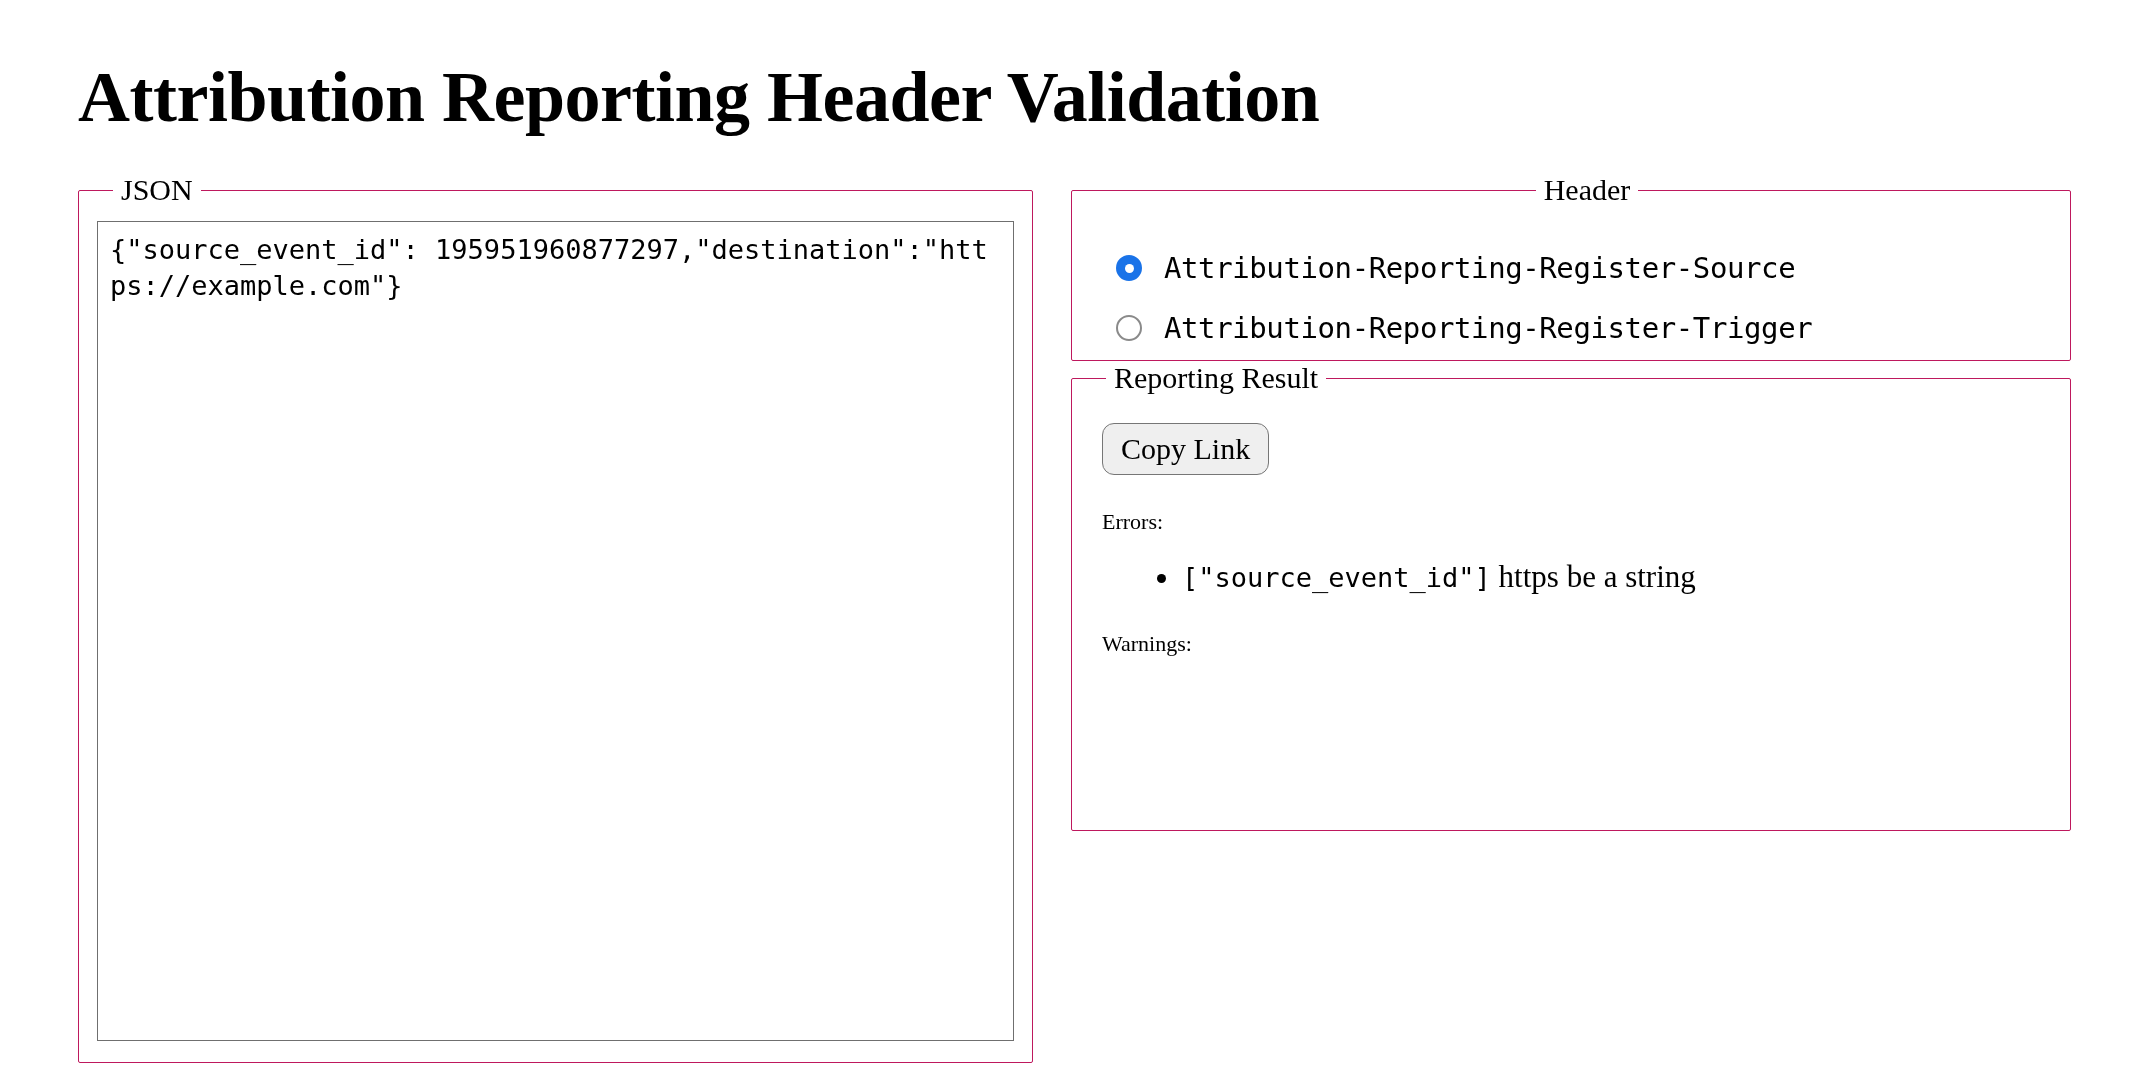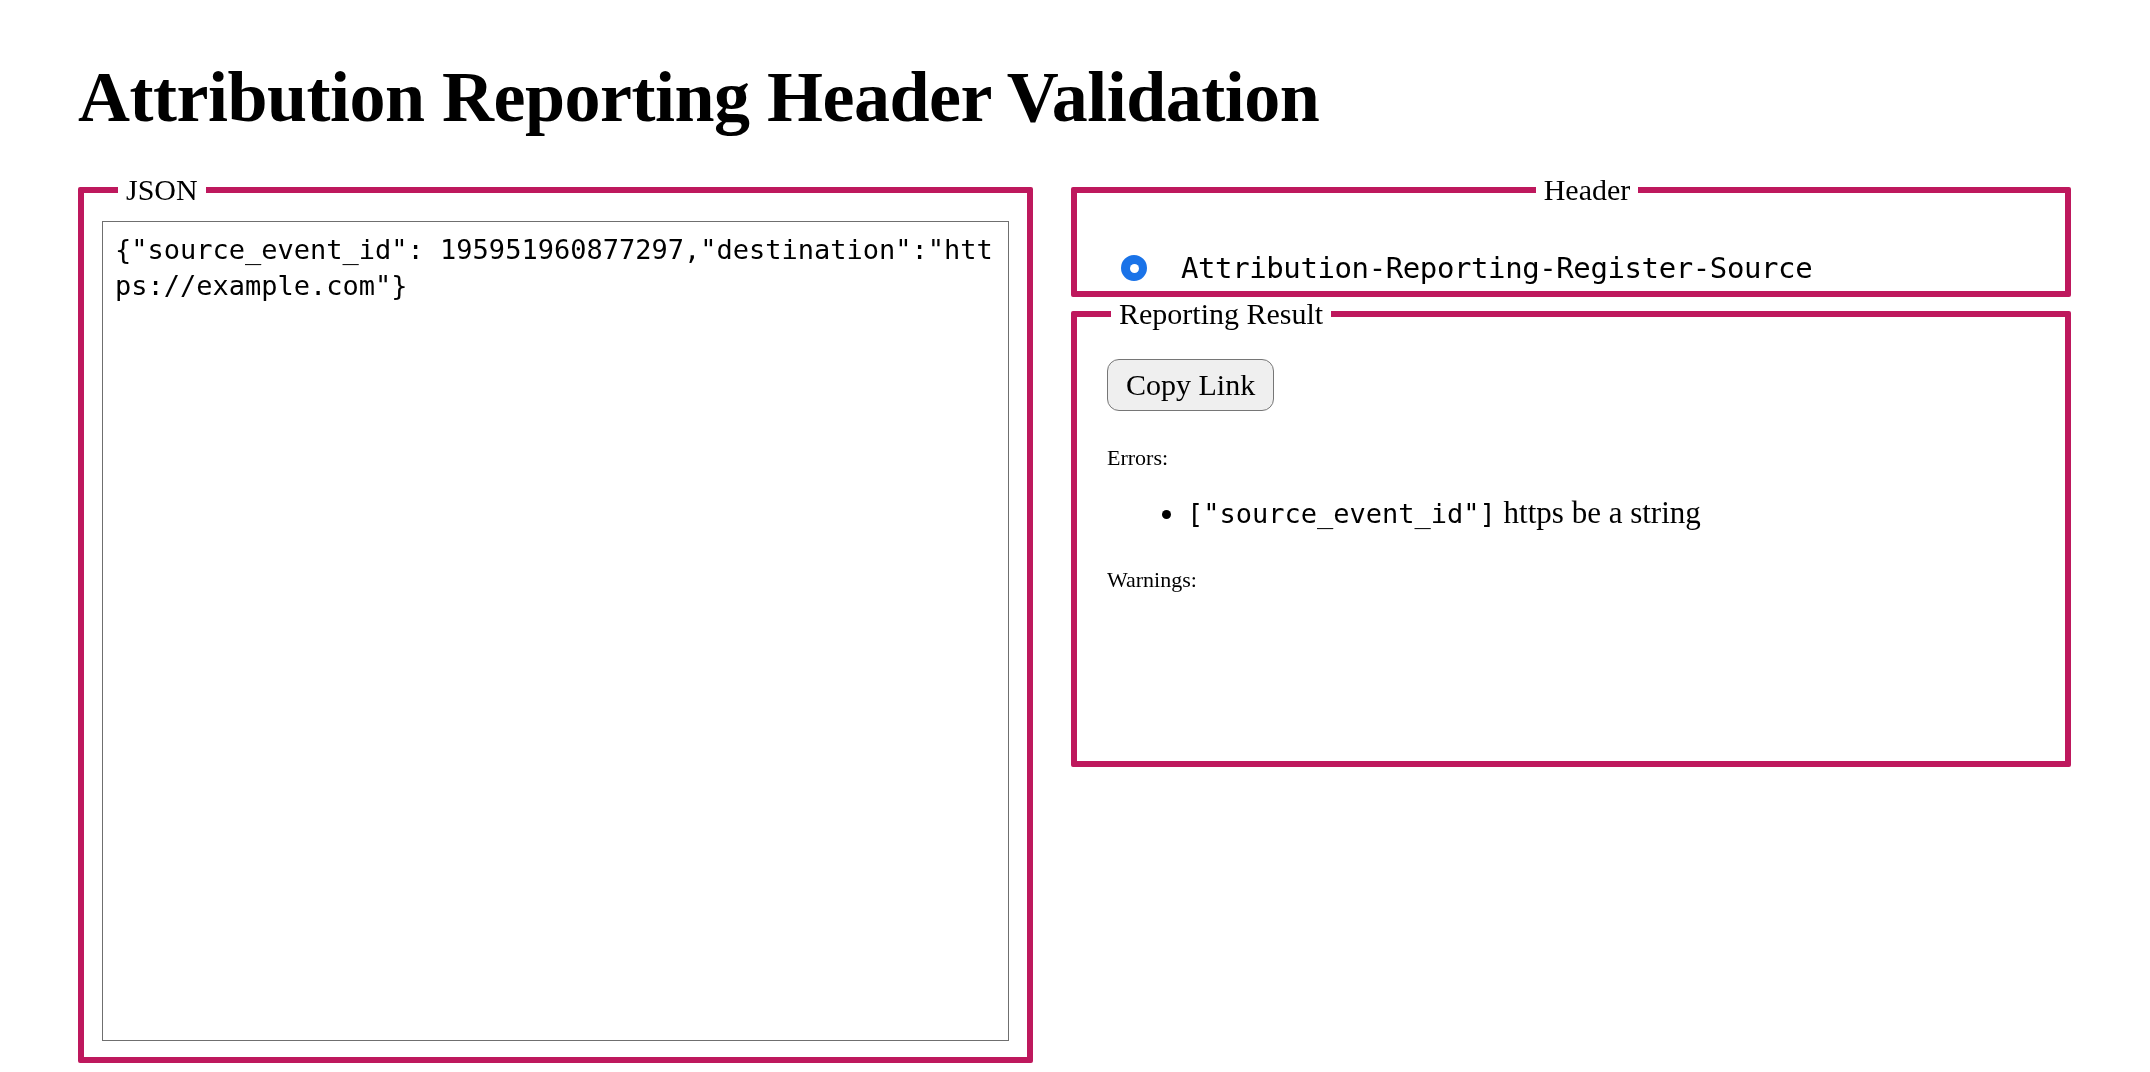--- a/index.html
+++ b/index.html
@@ -30,24 +30,24 @@
   }
   .columns {
     display: flex;
     align-items: flex-start;
     gap: 38px;
   }
   .col-left { width: 955px; flex: 0 0 955px; }
   .col-right { width: 1000px; flex: 0 0 1000px; }
 
   fieldset.group {
-    border: 6px solid #be185d;
+    border: 1px solid #be185d;
     border-radius: 2px;
     margin: 0;
-    padding: 14px 18px 6px 18px;
+    padding: 14px 18px 15px 18px;
     box-sizing: border-box;
   }
   fieldset.group > legend {
     font-family: "Liberation Serif", serif;
     font-size: 30px;
     padding: 0 8px;
     margin-left: 16px;
   }
 
   
@@ -68,21 +68,21 @@
     overflow: hidden;
     white-space: pre-wrap;
     word-break: break-all;
   }
 
   
   .header-group { margin-bottom: 22px; padding-bottom: 26px; text-align: center; }
   .radio-row {
     display: flex;
     align-items: center;
-    gap: 34px;
+    gap: 22px;
     margin: 26px 0 0 26px;
   }
   .radio-row:first-of-type { margin-top: 30px; }
   .radio-dot {
     width: 26px;
     height: 26px;
     border-radius: 50%;
     border: 2px solid #8a8a8a;
     box-sizing: border-box;
     background: #ffffff;
@@ -159,20 +159,24 @@
     <div class="col-right">
 
       <fieldset class="group header-group">
         <legend>Header</legend>
 
         <div class="radio-row">
           <span class="radio-dot checked"></span>
           <span class="radio-label">Attribution-Reporting-Register-Source</span>
         </div>
 
+        <div class="radio-row">
+          <span class="radio-dot"></span>
+          <span class="radio-label">Attribution-Reporting-Register-Trigger</span>
+        </div>
       </fieldset>
 
       <fieldset class="group result-group">
         <legend>Reporting Result</legend>
 
         <button class="copy-button">Copy Link</button>
 
         <div class="section-label">Errors:</div>
 
         <ul class="issue-list">

